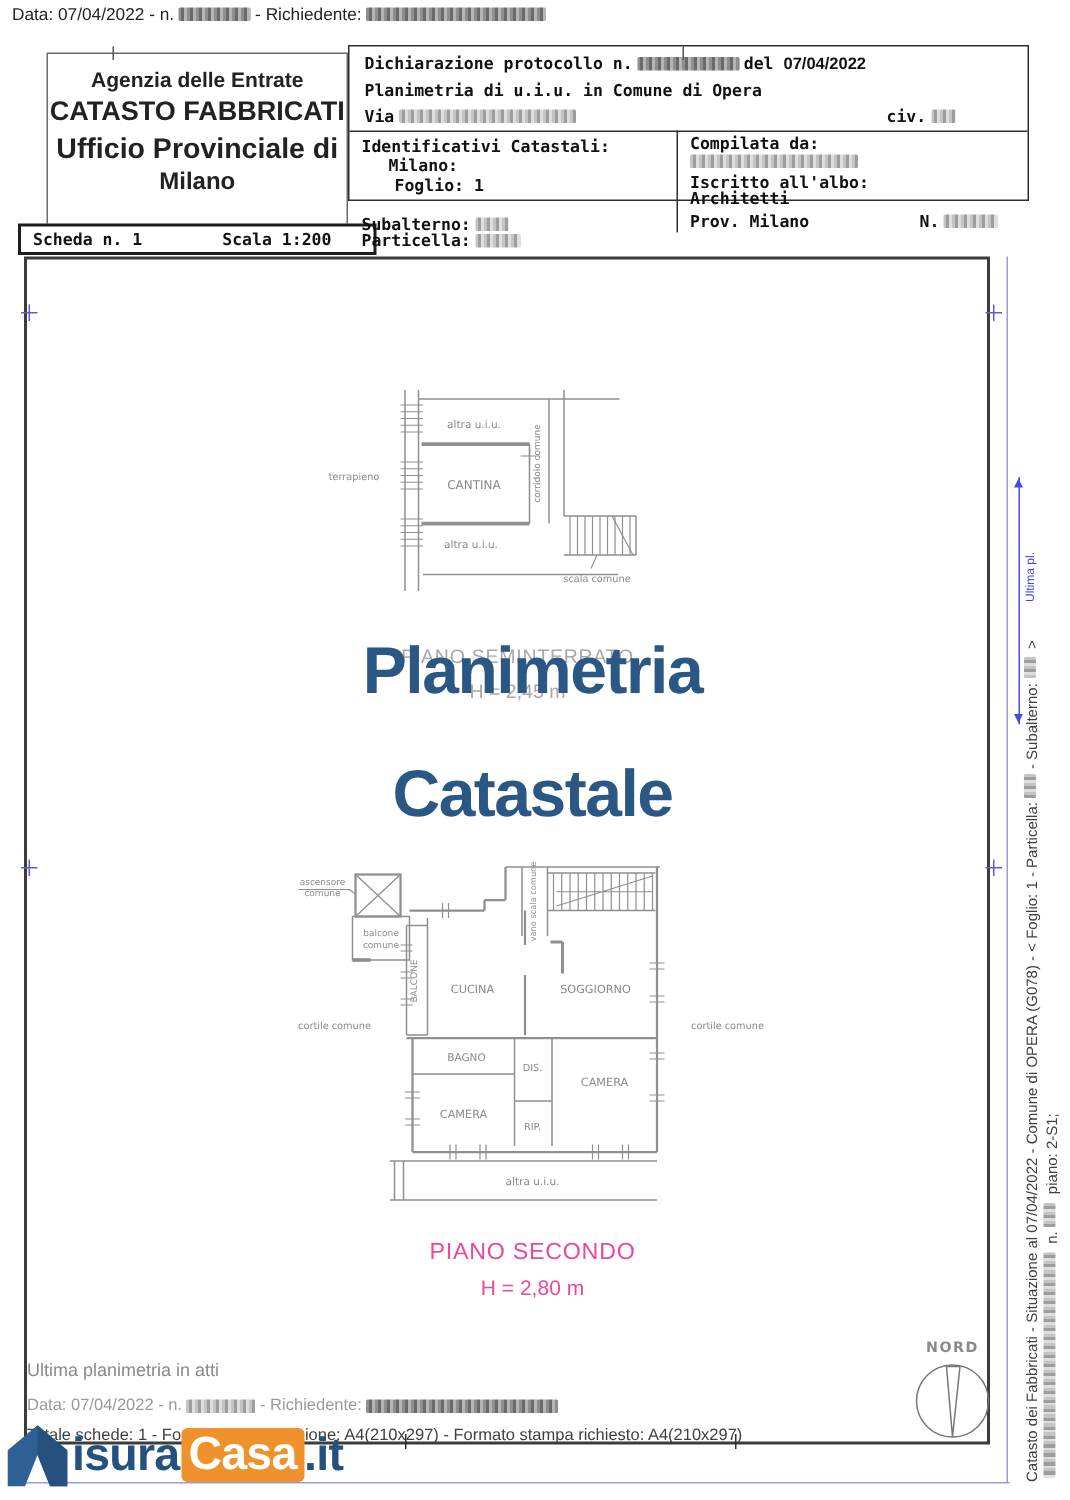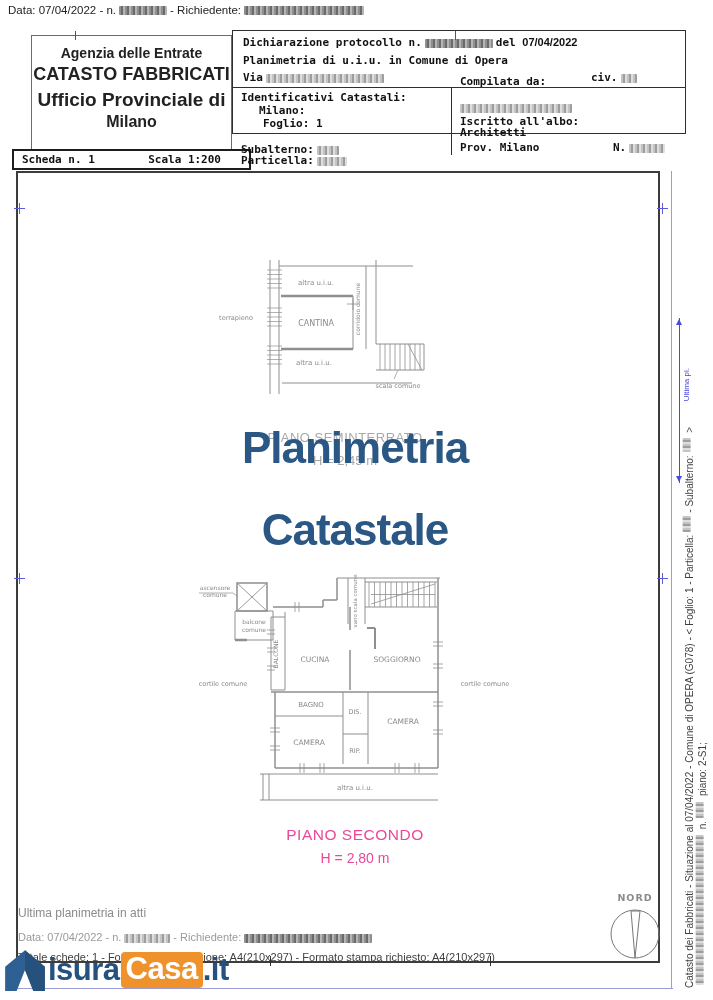--- a/index.html
+++ b/index.html
@@ -97,21 +97,21 @@
     <div class="hdr-divider-v"></div>
     <div class="row" style="top:60px;left:8px;">Identificativi Catastali:</div>
     <div class="row" style="top:73px;left:26px;">Milano:</div>
     <div class="row" style="top:86px;left:30px;">Foglio: 1</div>
     <div class="row" style="top:99px;left:8px;margin-top:24px;">
       <span>Particella:</span><span class="redact" style="width:30px;"></span>
     </div>
     <div class="row" style="top:112px;left:8px;">
       <span>Subalterno:</span><span class="redact" style="width:22px;"></span>
     </div>
-    <div class="row" style="top:44px;left:227px;">Compilata da:</div>
+    <div class="row" style="top:58px;left:227px;">Compilata da:</div>
     <div class="row" style="top:70px;left:227px;"><span class="redact" style="width:112px;margin:0;"></span></div>
     <div class="row" style="top:84px;left:227px;">Iscritto all'albo:</div>
     <div class="row" style="top:95px;left:227px;">Architetti</div>
     <div class="row" style="top:110px;left:227px;">Prov. Milano</div>
     <div class="row" style="top:110px;left:380px;">
       <span>N.</span><span class="redact" style="width:36px;"></span>
     </div>
   </div>
 
   <div class="abs tick-v" style="left:75px;top:31px;"></div>

